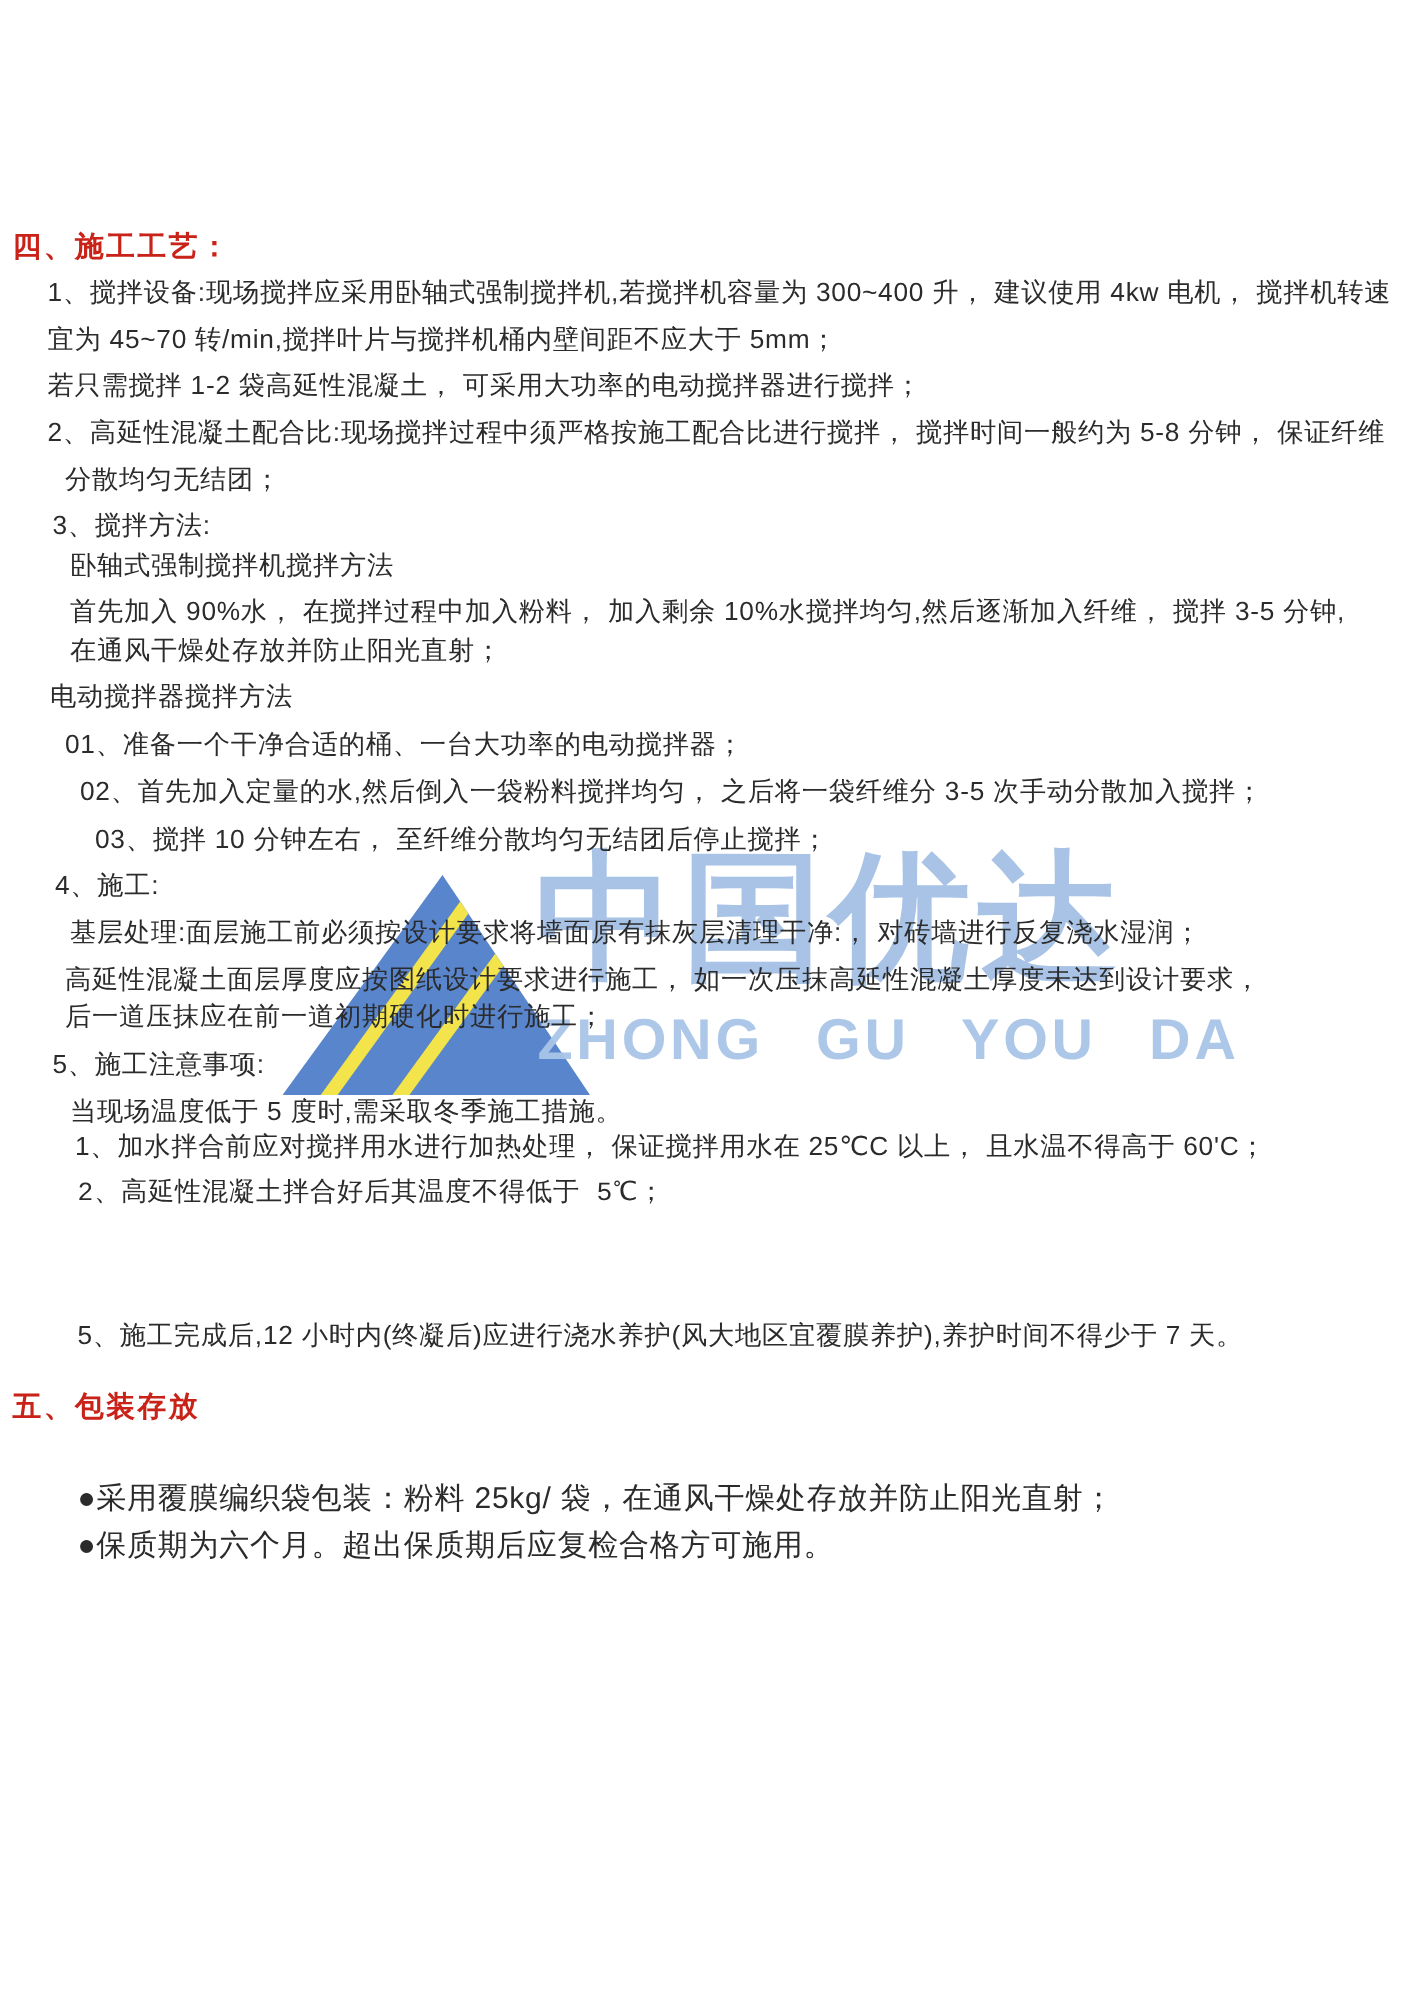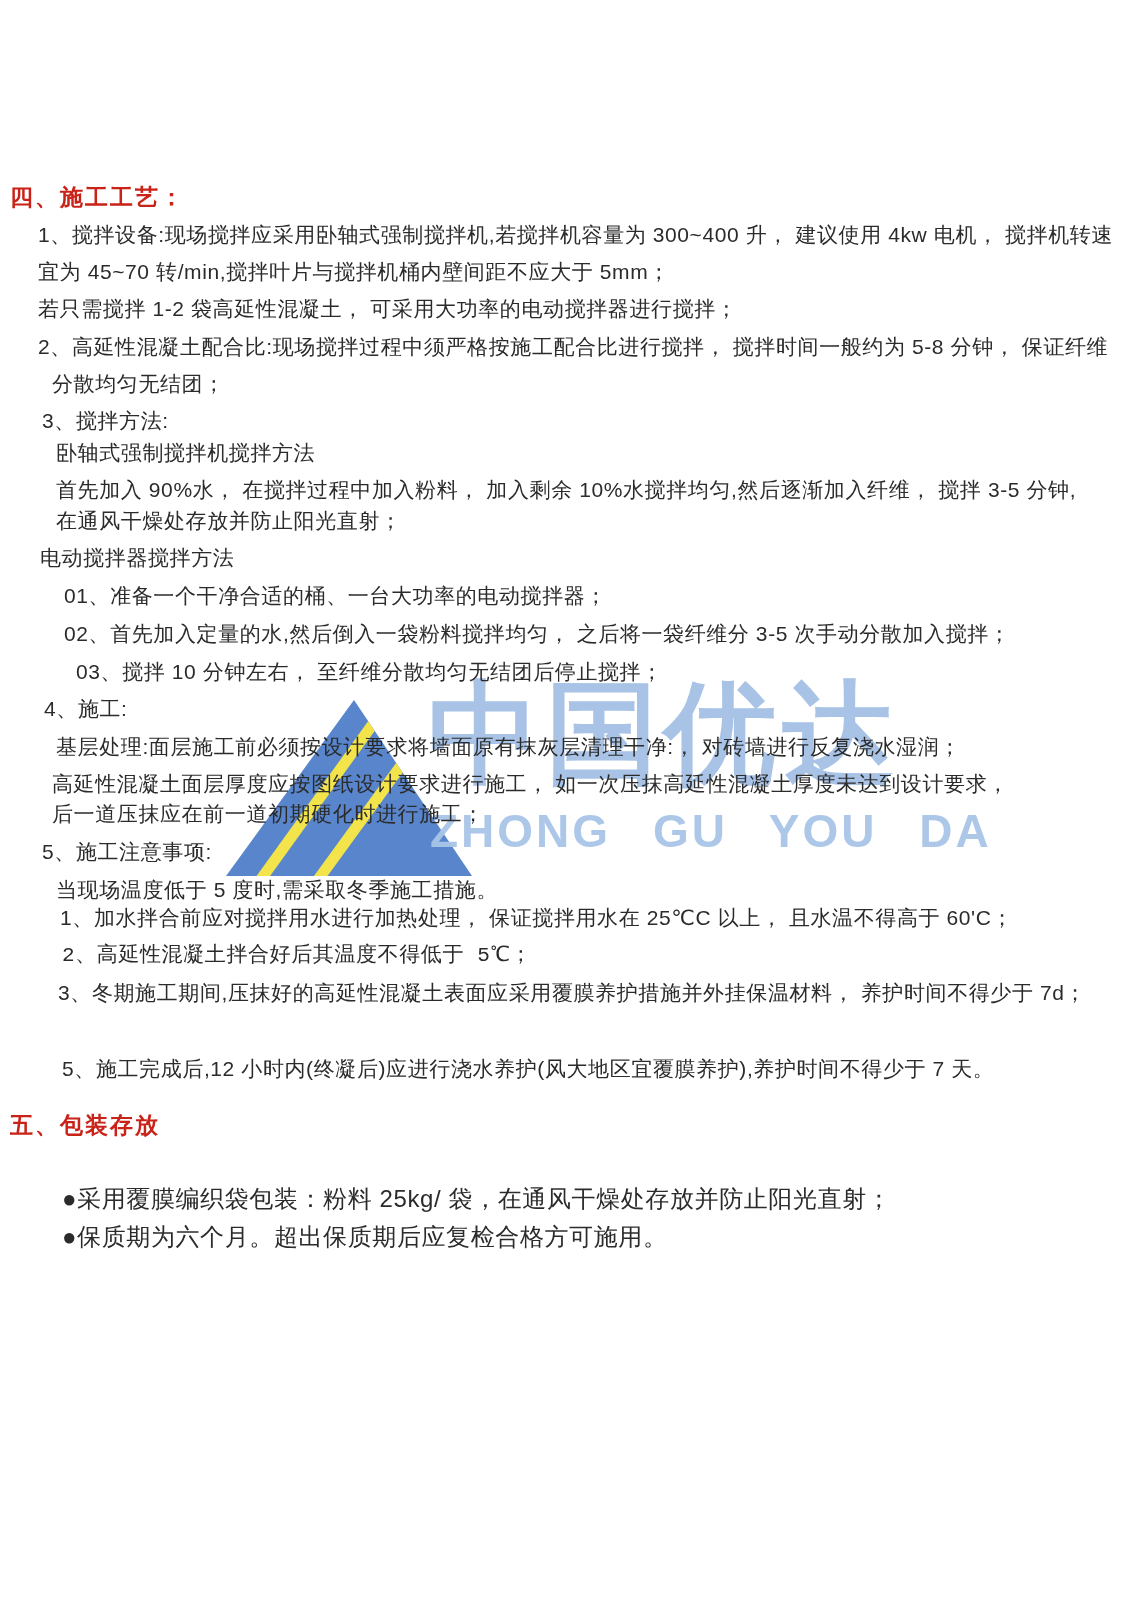--- a/index.html
+++ b/index.html
@@ -68,32 +68,31 @@
     <div class="bl" style="left:38px;top:222px;">1、搅拌设备:现场搅拌应采用卧轴式强制搅拌机,若搅拌机容量为 300~400 升， 建议使用 4kw 电机， 搅拌机转速</div>
     <div class="bl" style="left:38px;top:259px;">宜为 45~70 转/min,搅拌叶片与搅拌机桶内壁间距不应大于 5mm；</div>
     <div class="bl" style="left:38px;top:296px;">若只需搅拌 1-2 袋高延性混凝土， 可采用大功率的电动搅拌器进行搅拌；</div>
     <div class="bl" style="left:38px;top:334px;">2、高延性混凝土配合比:现场搅拌过程中须严格按施工配合比进行搅拌， 搅拌时间一般约为 5-8 分钟， 保证纤维</div>
     <div class="bl" style="left:52px;top:371px;">分散均匀无结团；</div>
     <div class="bl" style="left:42px;top:408px;">3、搅拌方法:</div>
     <div class="bl" style="left:56px;top:440px;">卧轴式强制搅拌机搅拌方法</div>
     <div class="bl" style="left:56px;top:477px;">首先加入 90%水， 在搅拌过程中加入粉料， 加入剩余 10%水搅拌均匀,然后逐渐加入纤维， 搅拌 3-5 分钟,</div>
     <div class="bl" style="left:56px;top:508px;">在通风干燥处存放并防止阳光直射；</div>
     <div class="bl" style="left:40px;top:545px;">电动搅拌器搅拌方法</div>
-    <div class="bl" style="left:64px;top:583px;text-align:center;">01、准备一个干净合适的桶、一台大功率的电动搅拌器；</div>
+    <div class="bl" style="left:52px;top:583px;text-align:center;">01、准备一个干净合适的桶、一台大功率的电动搅拌器；</div>
     <div class="bl" style="left:64px;top:621px;">02、首先加入定量的水,然后倒入一袋粉料搅拌均匀， 之后将一袋纤维分 3-5 次手动分散加入搅拌；</div>
     <div class="bl" style="left:76px;top:659px;">03、搅拌 10 分钟左右， 至纤维分散均匀无结团后停止搅拌；</div>
     <div class="bl" style="left:44px;top:696px;">4、施工:</div>
     <div class="bl" style="left:52px;top:771px;">高延性混凝土面层厚度应按图纸设计要求进行施工， 如一次压抹高延性混凝土厚度未达到设计要求，</div>
     <div class="bl" style="left:56px;top:734px;">基层处理:面层施工前必须按设计要求将墙面原有抹灰层清理干净:， 对砖墙进行反复浇水湿润；</div>
     <div class="bl" style="left:52px;top:801px;">后一道压抹应在前一道初期硬化时进行施工；</div>
     <div class="bl" style="left:42px;top:839px;">5、施工注意事项:</div>
     <div class="bl" style="left:56px;top:877px;">当现场温度低于 5 度时,需采取冬季施工措施。</div>
     <div class="bl" style="left:60px;top:905px;">1、加水拌合前应对搅拌用水进行加热处理， 保证搅拌用水在 25℃C 以上， 且水温不得高于 60'C；</div>
     <div class="bl" style="left:62px;top:943px;font-family:Liberation Mono, monospace;">2、高延性混凝土拌合好后其温度不得低于 5℃；</div>
-    <div class="bl" style="left:58px;top:980px;">3、冬期施工期间,压抹好的高延性混凝土表面应采用覆膜养护措施并外挂保温材料， 养护时间不得少于 7d；</div>
     <div class="bl" style="left:62px;top:1056px;">5、施工完成后,12 小时内(终凝后)应进行浇水养护(风大地区宜覆膜养护),养护时间不得少于 7 天。</div>
 
     <div class="sec-head" style="left:10px;top:1110px;">五、包装存放</div>
 
     <div class="bullet" style="left:62px;top:1184px;">●采用覆膜编织袋包装：粉料 25kg/ 袋，在通风干燥处存放并防止阳光直射；</div>
     <div class="bullet" style="left:62px;top:1222px;">●保质期为六个月。超出保质期后应复检合格方可施用。</div>
 
   </div>
 </div>
 

